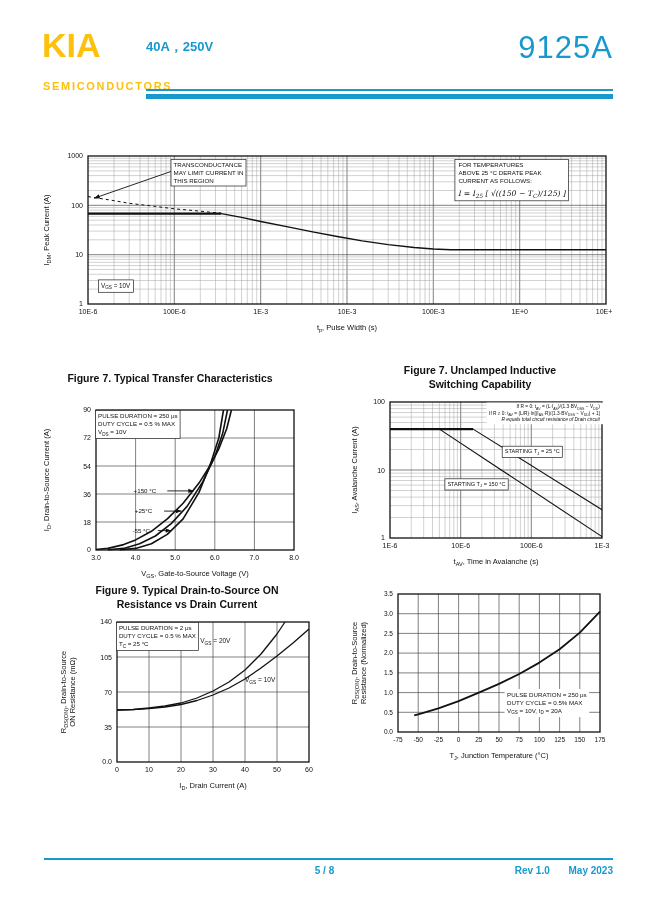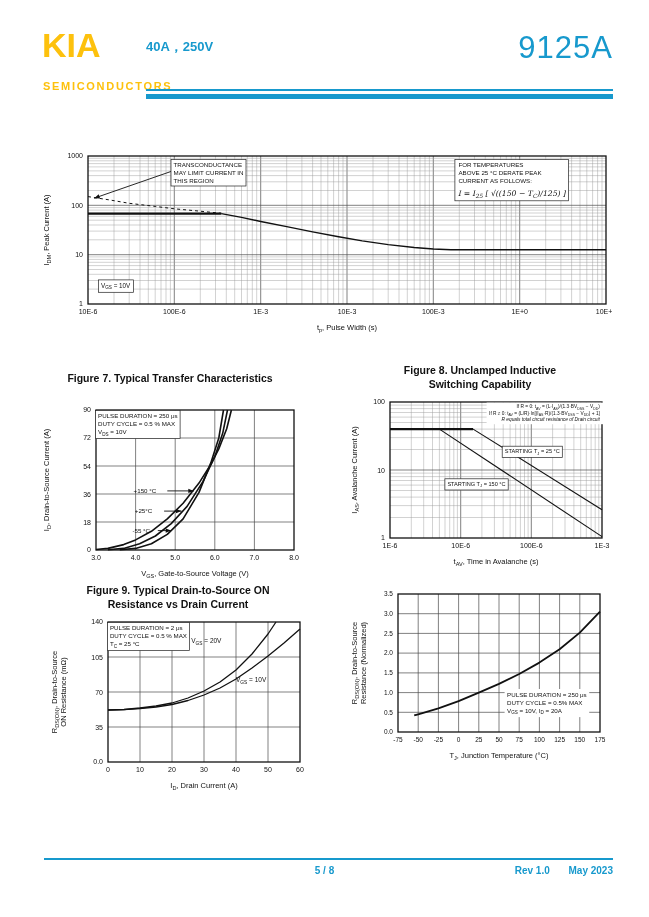--- a/index.html
+++ b/index.html
@@ -221,21 +221,21 @@
             </g>
             <line x1="61.8" y1="120.6" x2="75.2" y2="120.6" stroke="#111" stroke-width="0.9"></line>
             <path d="M0,0L-5.5,2.2L-5.5,-2.2Z" fill="#111" transform="translate(75.2,120.6) rotate(0.0)"></path>
           </g>
           <text x="0.0" y="0.0" text-anchor="middle" font-size="7.5" transform="translate(9,76) rotate(-90)"><tspan dy="0.00">I</tspan><tspan dy="2.10" font-size="5.55">D</tspan><tspan dy="-2.10">, Drain-to-Source Current (A)</tspan></text>
         </svg>
       </div>
   </figure>
 
   <figure class="fig" style="left:348px; top:364px; width:264px;">
-    <div class="fig-title" style="height:30px;">Figure 8.  Unclamped Inductive
+    <div class="fig-title" style="height:30px;">Figure 7.  Unclamped Inductive
 Switching Capability</div>
     <div class="chart">
         <svg width="264" height="188">
           <g transform="translate(42,6)">
             <line x1="21.3" y1="0" x2="21.3" y2="136" class="gmin"></line>
             <line x1="33.7" y1="0" x2="33.7" y2="136" class="gmin"></line>
             <line x1="42.5" y1="0" x2="42.5" y2="136" class="gmin"></line>
             <line x1="49.4" y1="0" x2="49.4" y2="136" class="gmin"></line>
             <line x1="55.0" y1="0" x2="55.0" y2="136" class="gmin"></line>
             <line x1="59.7" y1="0" x2="59.7" y2="136" class="gmin"></line>
@@ -301,21 +301,21 @@
             <g>
               <rect x="54.9" y="76.8" width="63.3" height="11.2" fill="#fff" stroke="#222" stroke-width="0.7"></rect>
               <text x="57.4" y="83.6" text-anchor="start" font-size="5.6"><tspan dy="0.00">STARTING T</tspan><tspan dy="1.57" font-size="4.14">J</tspan><tspan dy="-1.57"> = 150 °C</tspan></text>
             </g>
           </g>
           <text x="0.0" y="0.0" text-anchor="middle" font-size="7.5" transform="translate(9,74) rotate(-90)"><tspan dy="0.00">I</tspan><tspan dy="2.10" font-size="5.55">AS</tspan><tspan dy="-2.10">, Avalanche Current (A)</tspan></text>
         </svg>
       </div>
   </figure>
 
-  <figure class="fig" style="left:48px; top:584px; width:260px;">
+  <figure class="fig" style="left:57px; top:584px; width:260px;">
     <div class="fig-title" style="height:30px;">Figure 9.  Typical Drain-to-Source ON
 Resistance vs Drain Current</div>
     <div class="chart">
         <svg width="260" height="192">
           <g transform="translate(60,6)">
             <line x1="32.0" y1="0" x2="32.0" y2="140" class="gmaj"></line>
             <line x1="64.0" y1="0" x2="64.0" y2="140" class="gmaj"></line>
             <line x1="96.0" y1="0" x2="96.0" y2="140" class="gmaj"></line>
             <line x1="128.0" y1="0" x2="128.0" y2="140" class="gmaj"></line>
             <line x1="160.0" y1="0" x2="160.0" y2="140" class="gmaj"></line>

